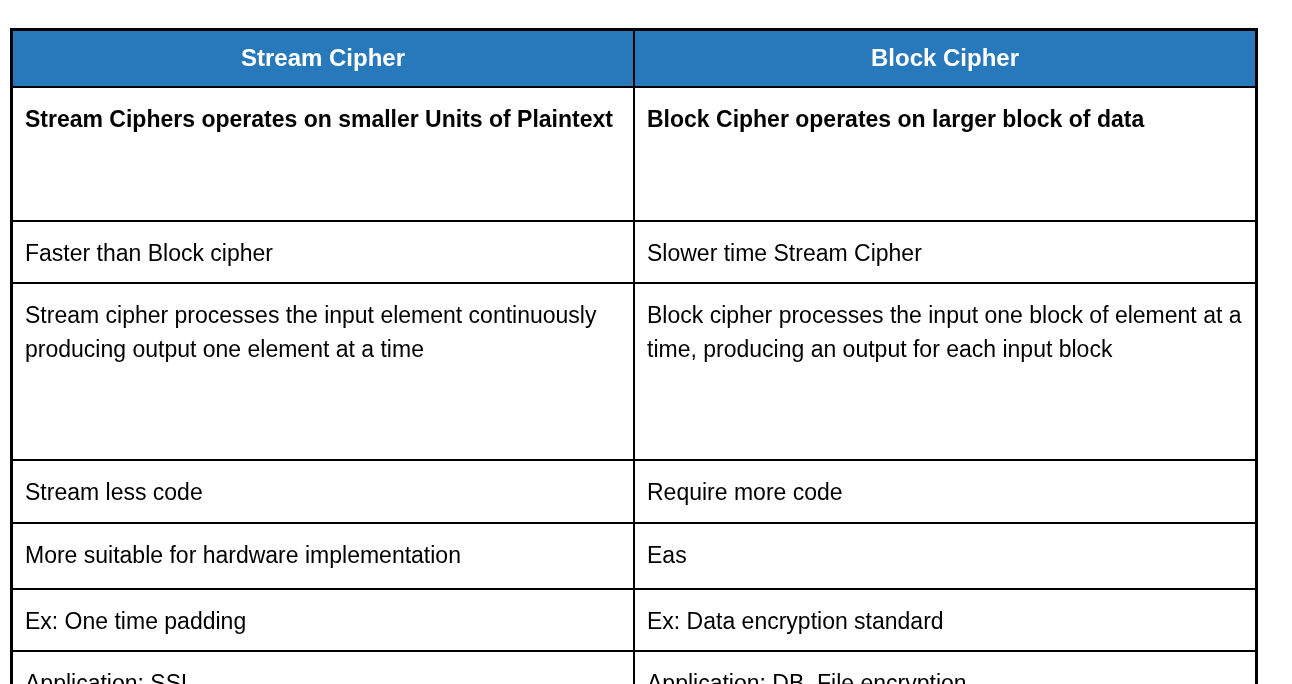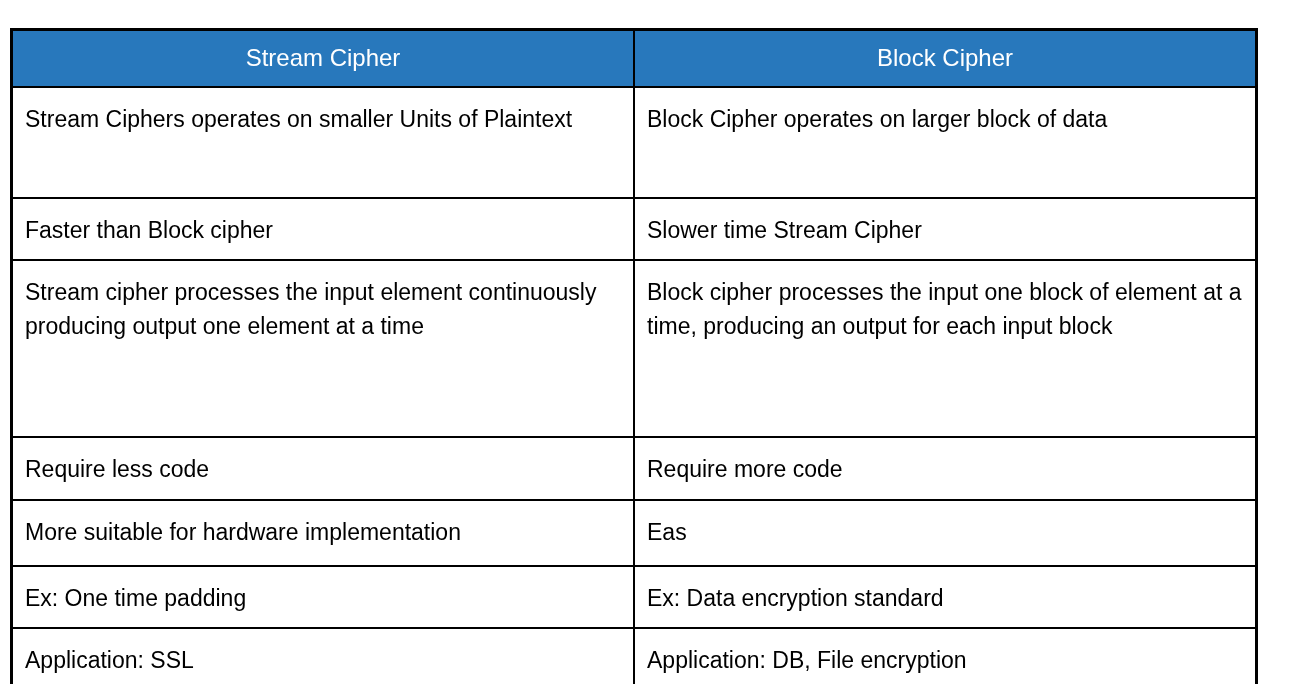--- a/index.html
+++ b/index.html
@@ -33,36 +33,36 @@
   }
   table.cipher-table th,
   table.cipher-table td{
     border:2px solid var(--border-color);
     width:50%;
   }
   table.cipher-table th{
     background:var(--header-bg);
     color:var(--header-text);
     font-size:24px;
-    font-weight:400;
+    font-weight:700;
     text-align:center;
     vertical-align:middle;
     height:57px;
     padding:4px 12px;
   }
   table.cipher-table td{
     color:var(--body-text);
     font-size:23px;
     line-height:34px;
     padding:14px 12px 12px 12px;
     vertical-align:top;
     text-align:left;
     background:#FFFFFF;
   }
-  tbody tr:nth-child(1){height:111px;}
+  tbody tr:nth-child(1){height:134px;font-weight:bold;}
   tbody tr:nth-child(2){height:56px;margin-top:22px;}
   tbody tr:nth-child(3){height:177px;}
   tbody tr:nth-child(4){height:63px;}
   tbody tr:nth-child(5){height:66px;}
   tbody tr:nth-child(6){height:57px;}
   tbody tr:nth-child(7){height:68px;}
 </style>
 </head>
 <body>
 
@@ -81,21 +81,21 @@
       </tr>
       <tr>
         <td>Faster than Block cipher</td>
         <td>Slower time Stream Cipher</td>
       </tr>
       <tr>
         <td>Stream cipher processes the input element continuously producing output one element at a time</td>
         <td>Block cipher processes the input one block of element at a time, producing an output for each input block</td>
       </tr>
       <tr>
-        <td>Require less code</td>
+        <td>Stream less code</td>
         <td>Require more code</td>
       </tr>
       <tr>
         <td>More suitable for hardware implementation</td>
         <td>Eas</td>
       </tr>
       <tr>
         <td>Ex: One time padding</td>
         <td>Ex: Data encryption standard</td>
       </tr>

